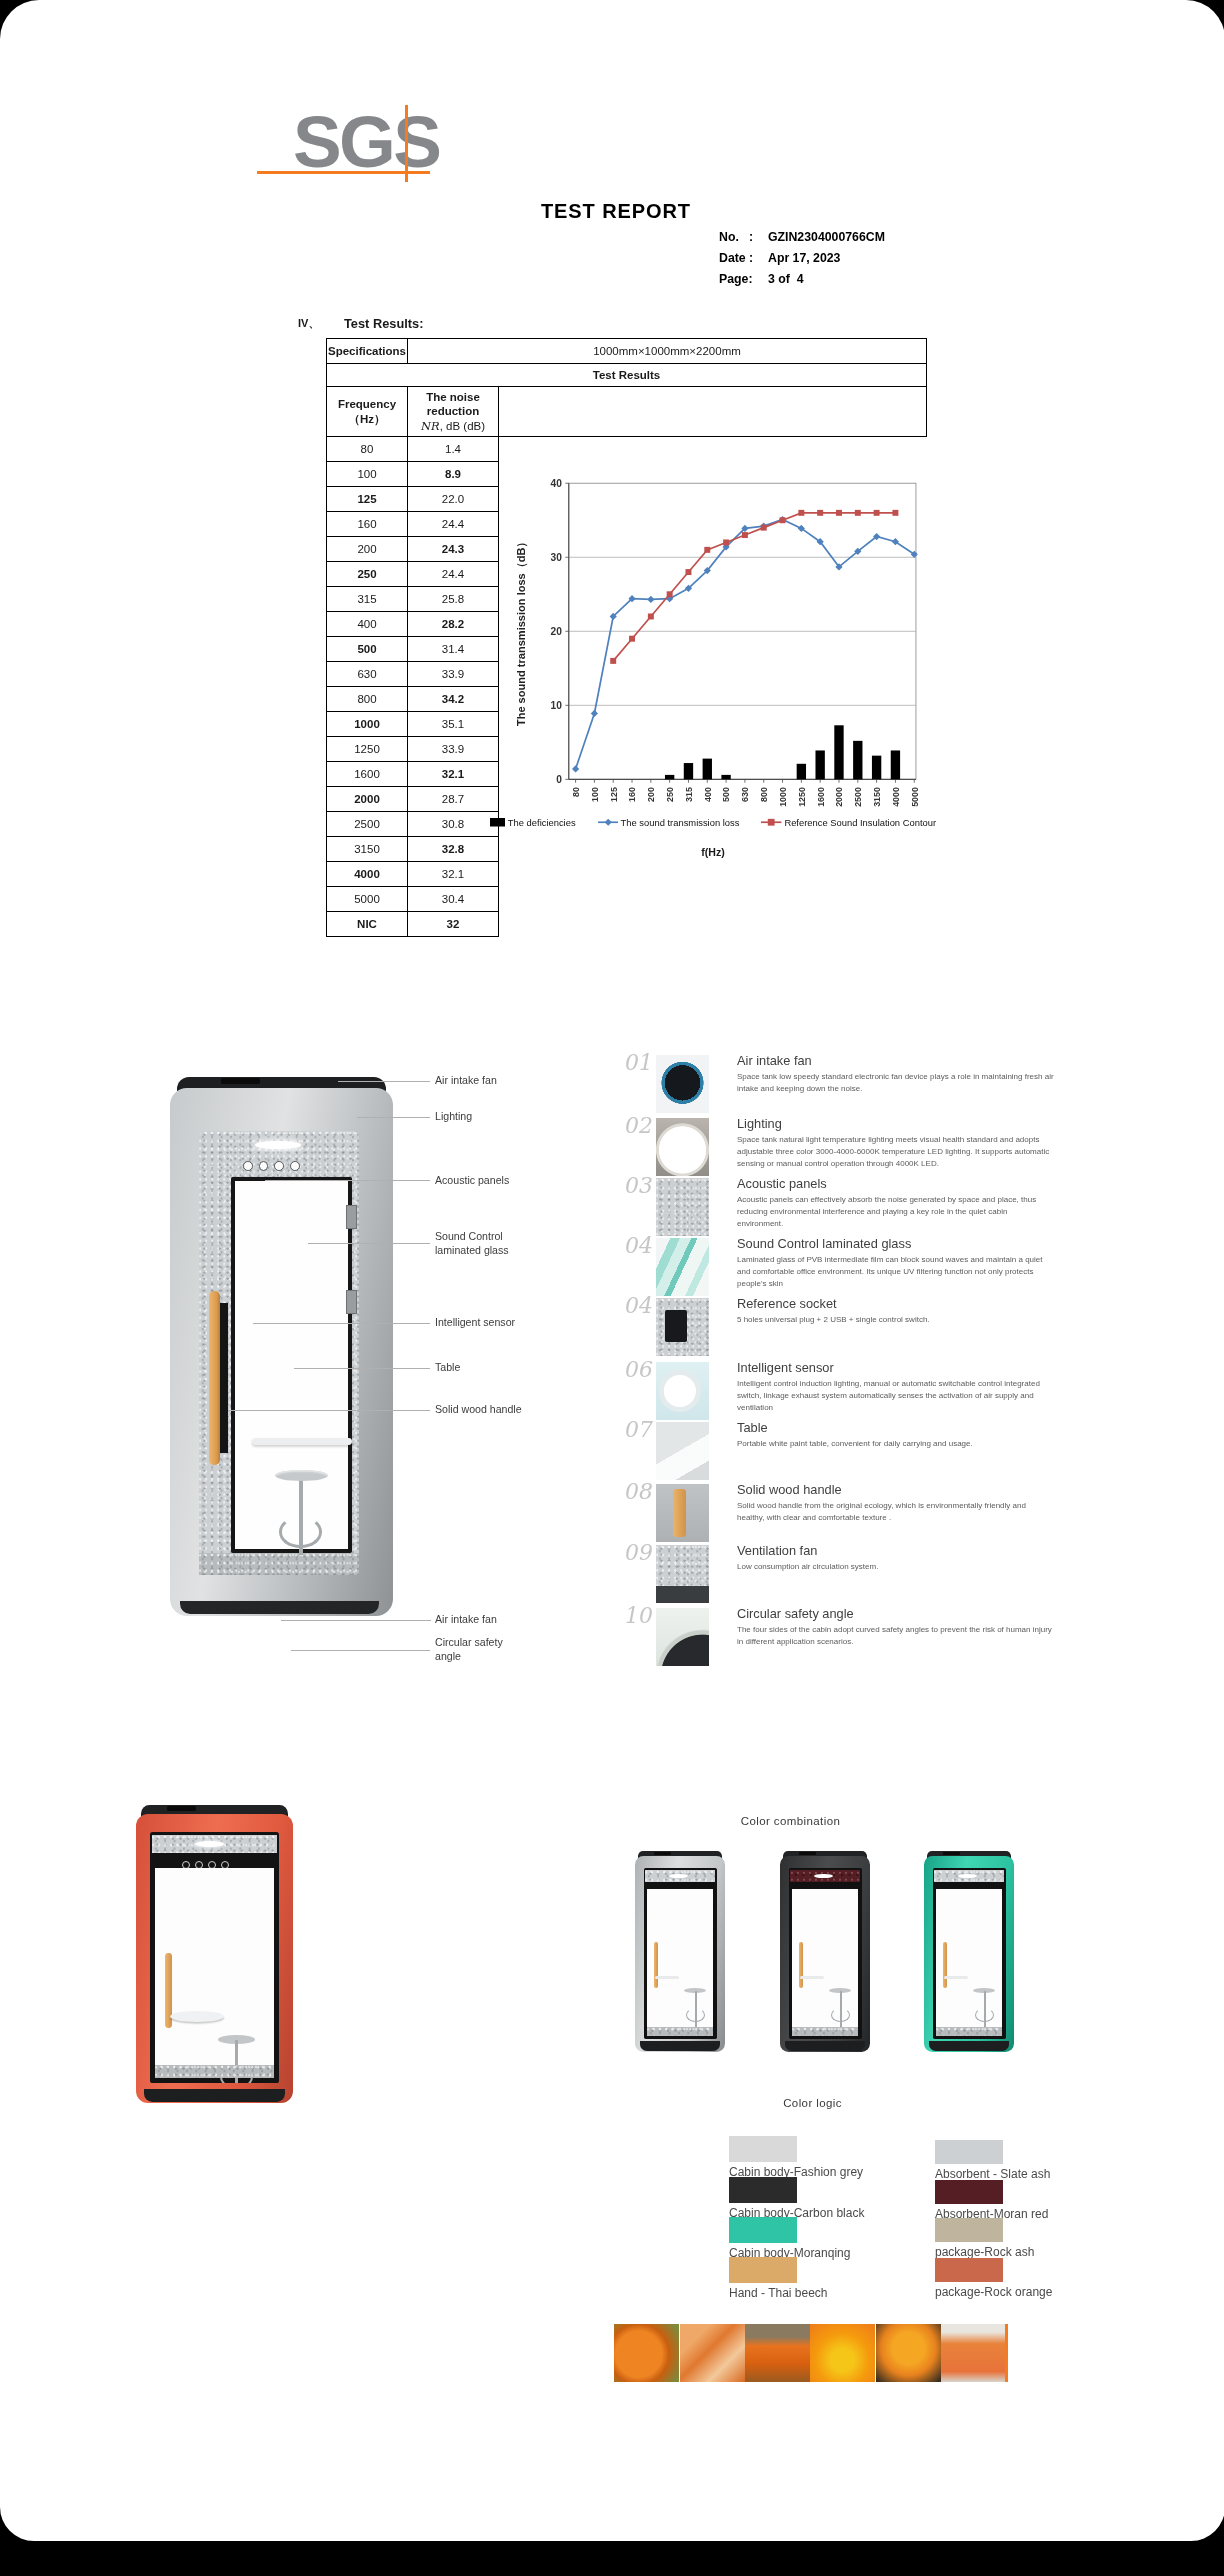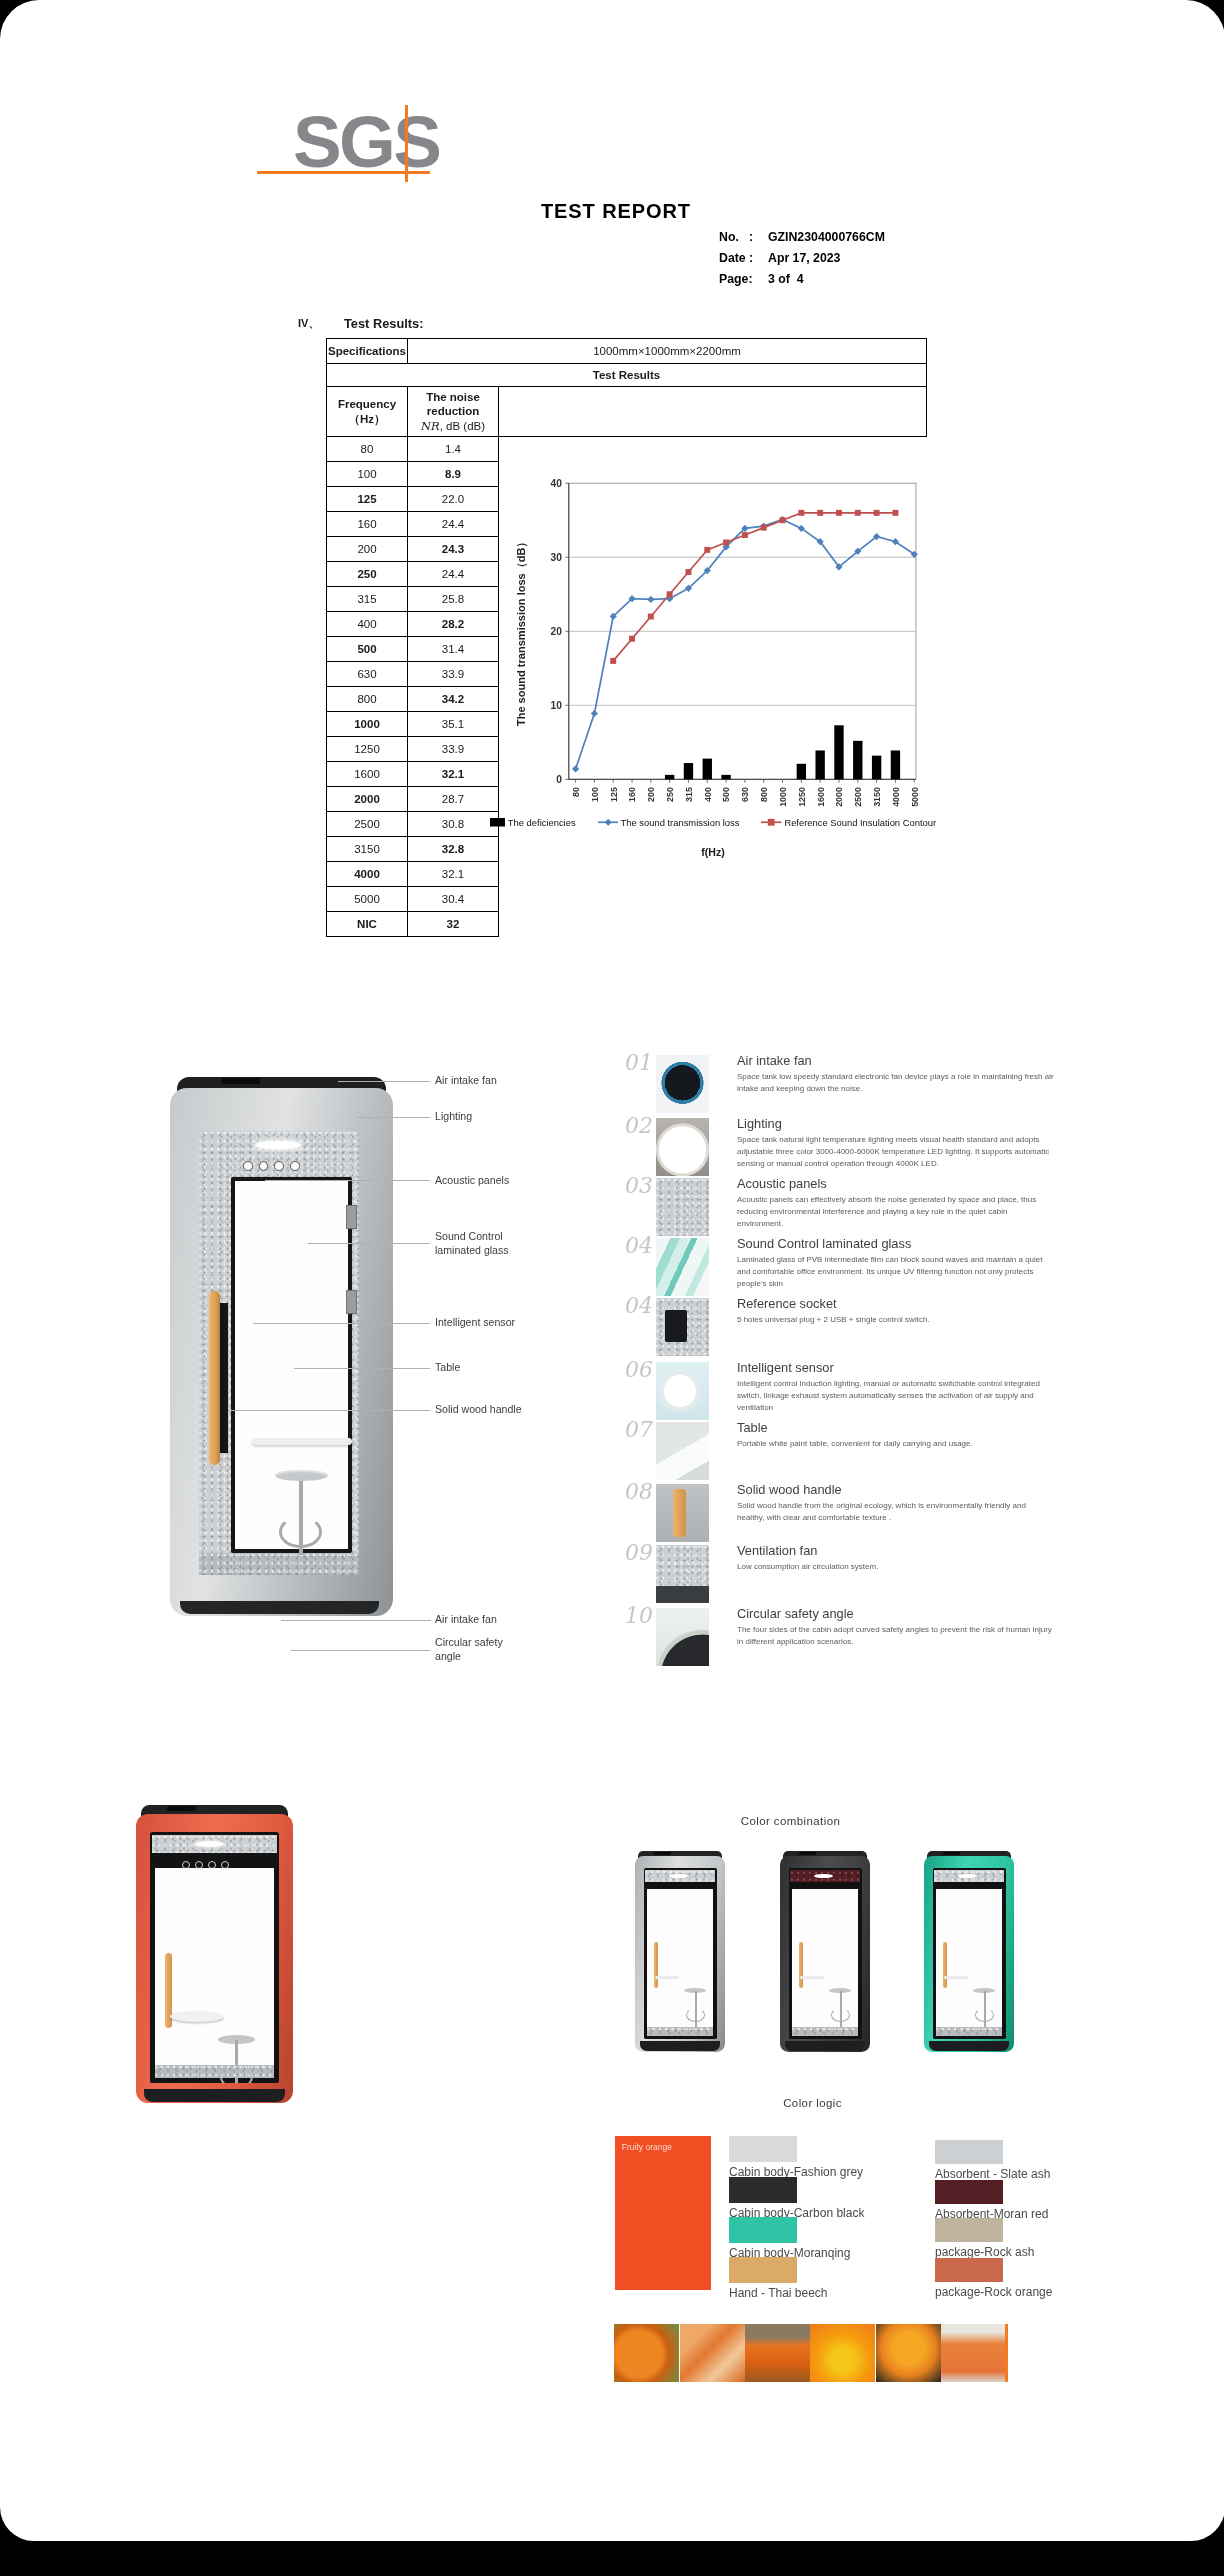--- a/index.html
+++ b/index.html
@@ -621,23 +621,20 @@
         <div class="bs-ring"></div>
         <div class="bs-floor felt"></div>
       </div>
     </div>
     <div class="bs-base"></div>
   </div>
 </div>
 
     <div class="heading-sm" style="left:719px;top:2097px">Color logic</div>
 
-    <div class="swatch" id="fruity-swatch" style="left: 615px; top: 2136px; width: 96px; height: 154px; background: rgb(240, 78, 35);">
-      <div class="fruity-label">Fruity orange</div>
-    </div>
     <div id="cabin-swatches">
         <div class="swatch" style="left: 729px; top: 2136px; width: 68px; height: 25.5px; background: rgb(217, 217, 217);"></div>
         <div class="swatch-label" style="left: 729px; top: 2165px;">Cabin body-Fashion grey</div>
         <div class="swatch" style="left: 729px; top: 2177px; width: 68px; height: 25.5px; background: rgb(43, 43, 43);"></div>
         <div class="swatch-label" style="left: 729px; top: 2206px;">Cabin body-Carbon  black</div>
         <div class="swatch" style="left: 729px; top: 2217px; width: 68px; height: 25.5px; background: rgb(46, 196, 165);"></div>
         <div class="swatch-label" style="left: 729px; top: 2246px;">Cabin body-Moranqing</div>
         <div class="swatch woodgrain" style="left: 729px; top: 2257px; width: 68px; height: 25.5px; background: rgb(220, 170, 104);"></div>
         <div class="swatch-label" style="left: 729px; top: 2286px;">Hand - Thai beech</div>
       </div>

